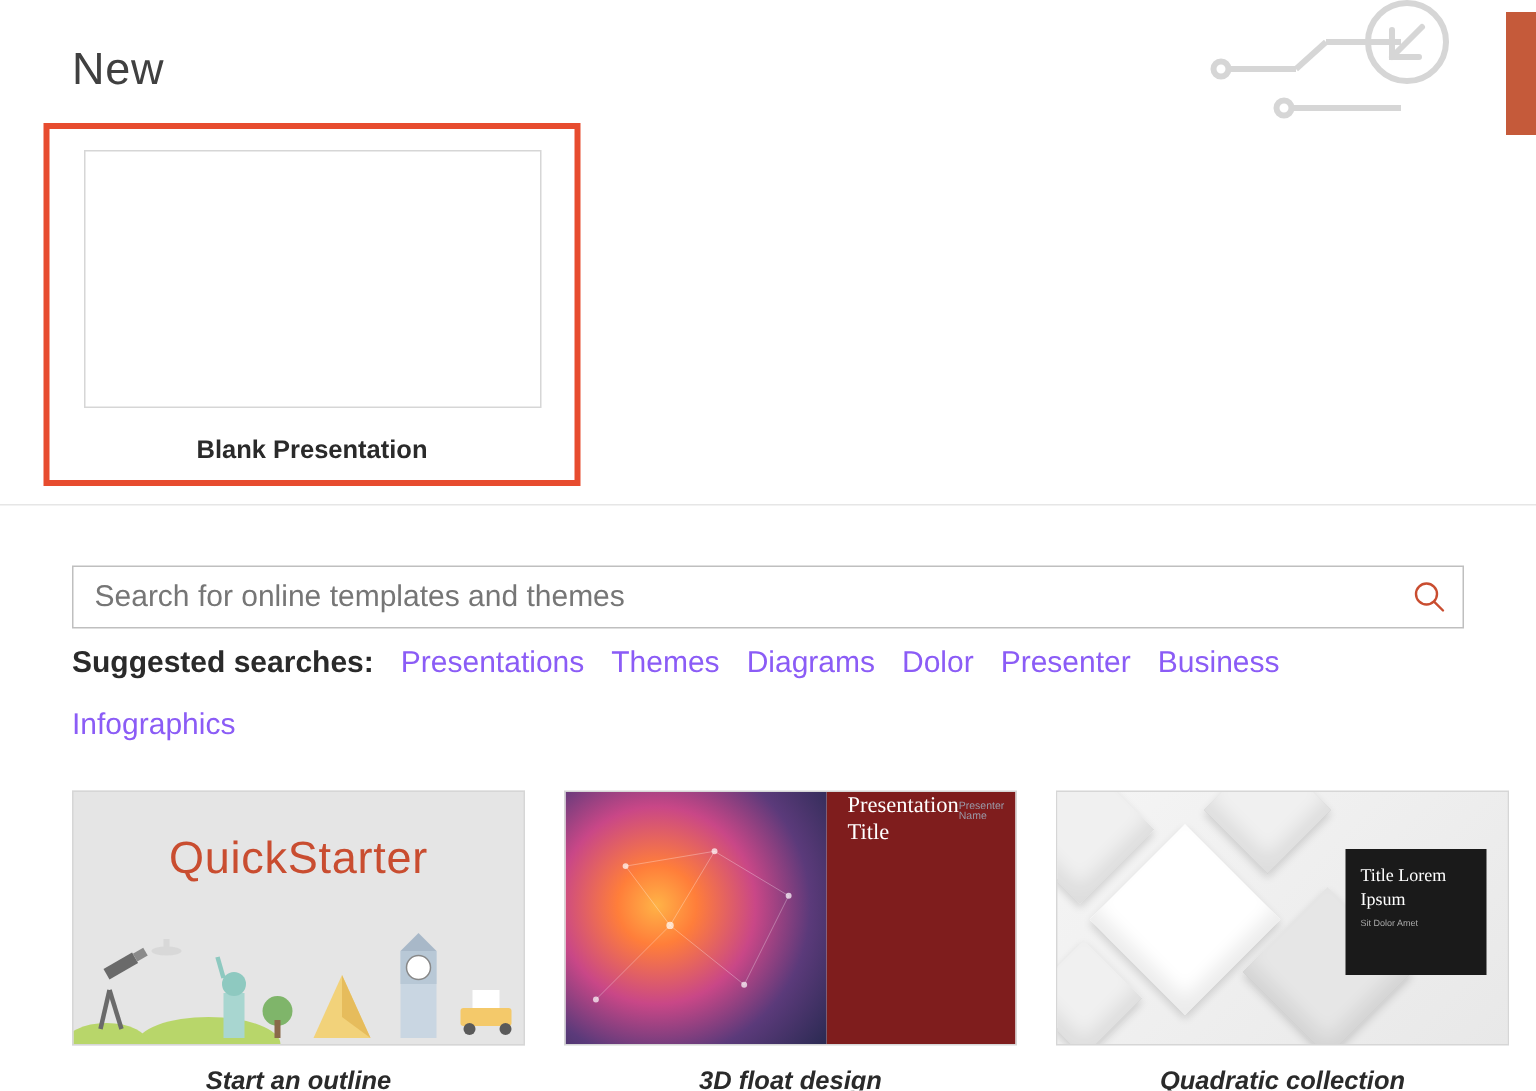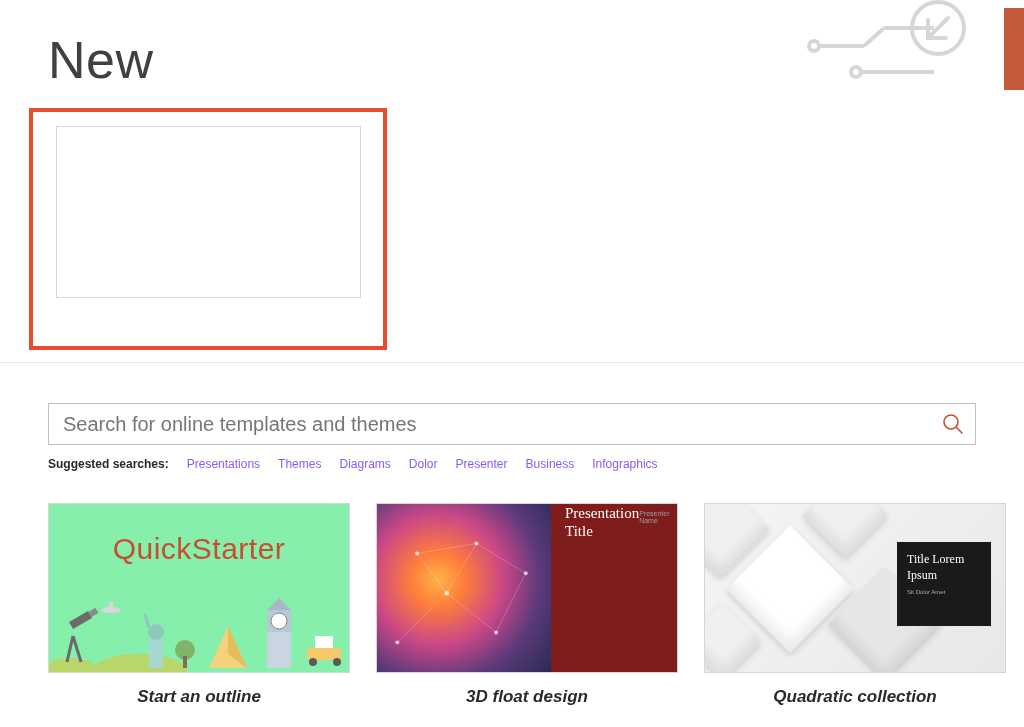--- a/index.html
+++ b/index.html
@@ -9,21 +9,21 @@
     }
     body {
       font-family: 'Segoe UI', -apple-system, BlinkMacSystemFont, sans-serif;
       background: #ffffff;
       width: 1024px;
       height: 727px;
       overflow: hidden;
       position: relative;
     }
     .page-heading {
-      font-size: 52px;
+      font-size: 30px;
       font-weight: 300;
       color: #404040;
       padding: 30px 0 10px 48px;
       letter-spacing: 0.5px;
     }
     .top-decoration {
       position: absolute;
       top: 0;
       right: 0;
       width: 220px;
@@ -89,21 +89,21 @@
       display: flex;
       align-items: center;
       justify-content: center;
       cursor: pointer;
     }
     .suggested-row {
       display: flex;
       align-items: center;
       gap: 18px;
       margin-top: 12px;
-      font-size: 12px;
+      font-size: 20px;
       flex-wrap: wrap;
     }
     .suggested-label {
       font-weight: 600;
       color: #2a2a2a;
     }
     .suggested-link {
       color: #8b5cf6;
       cursor: pointer;
     }
@@ -128,21 +128,21 @@
     }
     .template-label {
       font-size: 17px;
       font-weight: 600;
       color: #2a2a2a;
       margin-top: 14px;
       font-style: italic;
     }
     
     .qs-thumb {
-      background: #86efac;
+      background: #e5e5e5;
       position: relative;
     }
     .qs-title {
       font-family: 'Segoe UI Light', 'Segoe UI', sans-serif;
       font-size: 30px;
       font-weight: 400;
       color: #c94d30;
       text-align: center;
       padding-top: 28px;
       letter-spacing: 0.5px;
@@ -237,20 +237,21 @@
     <line x1="124" y1="38" x2="144" y2="18"></line>
     <polyline points="124,20 124,38 142,38"></polyline>
   </g>
   <rect x="200" y="8" width="20" height="82" fill="#c55a3a"></rect>
 </svg>
 
 <h1 class="page-heading">New</h1>
 
 <div class="highlight-box">
   <div class="blank-thumb"></div>
+  <div class="blank-label">Blank Presentation</div>
 </div>
 
 <div class="divider"></div>
 
 <div class="search-section">
   <div class="search-container">
     <input class="search-input" type="text" placeholder="Search for online templates and themes" style="">
     <div class="search-icon-btn">
       <svg width="22" height="22" viewBox="0 0 22 22">
         <circle cx="9" cy="9" r="7" stroke="#c94d30" stroke-width="1.6" fill="none"></circle>

